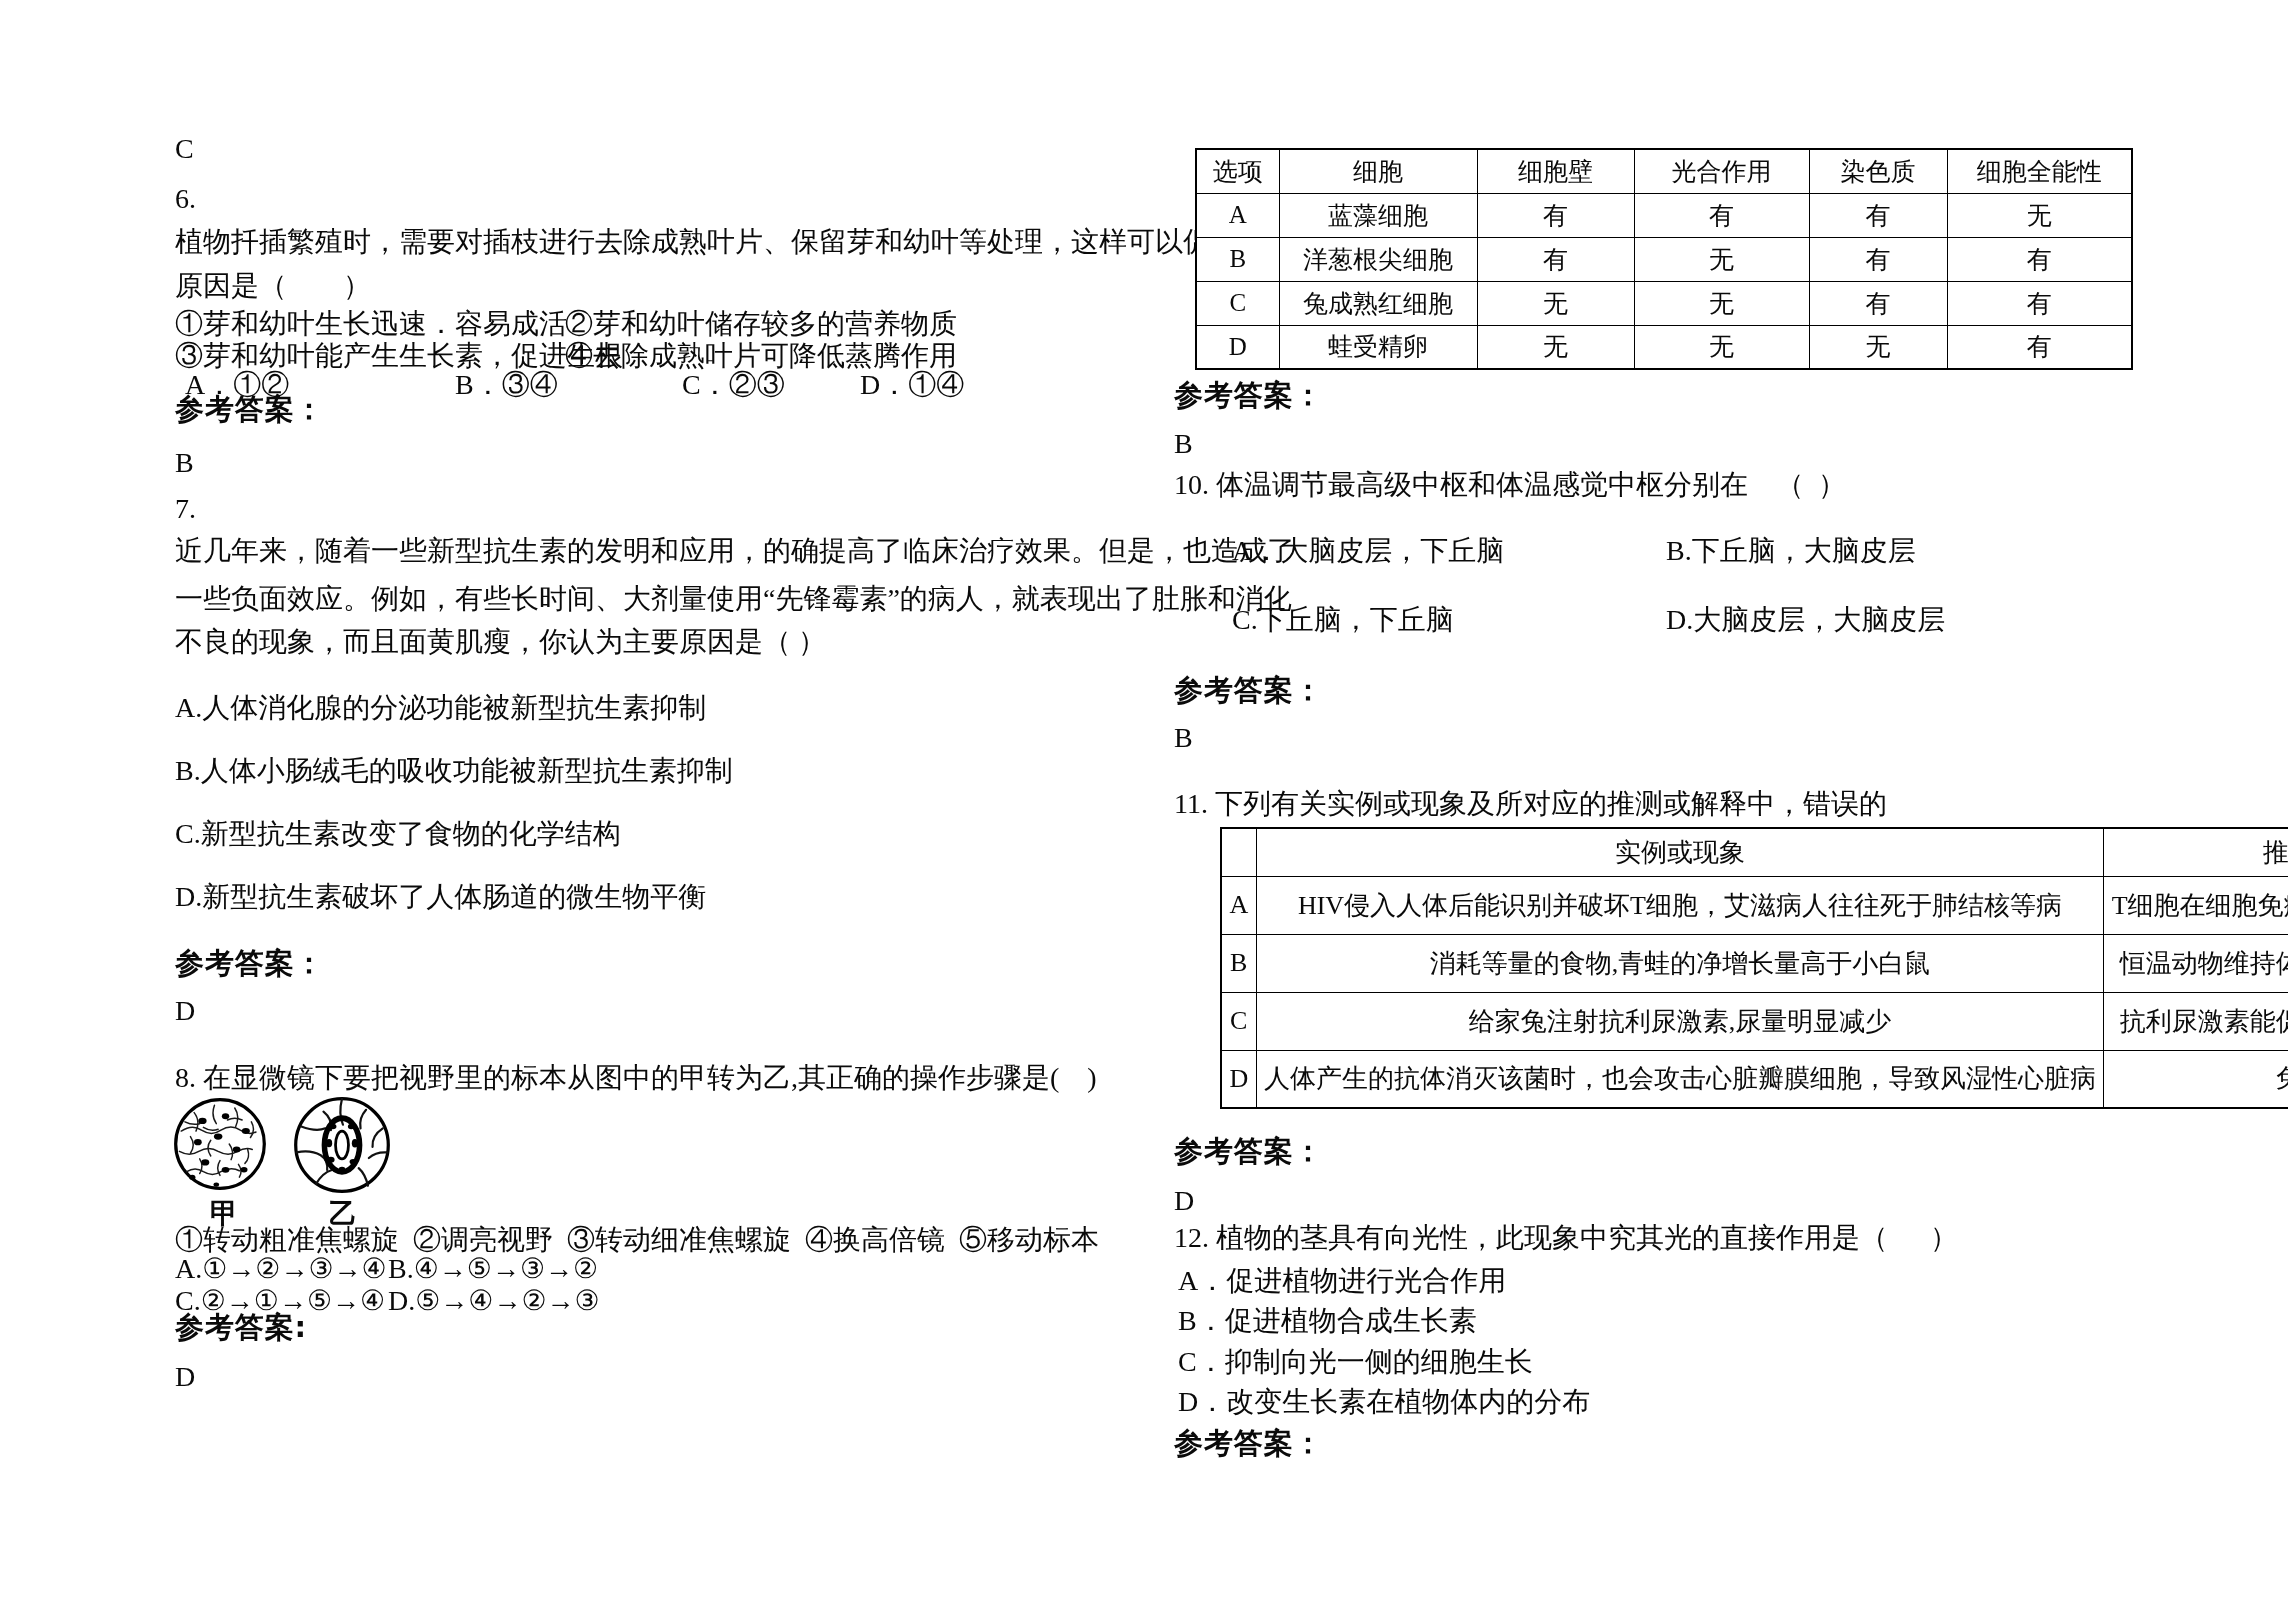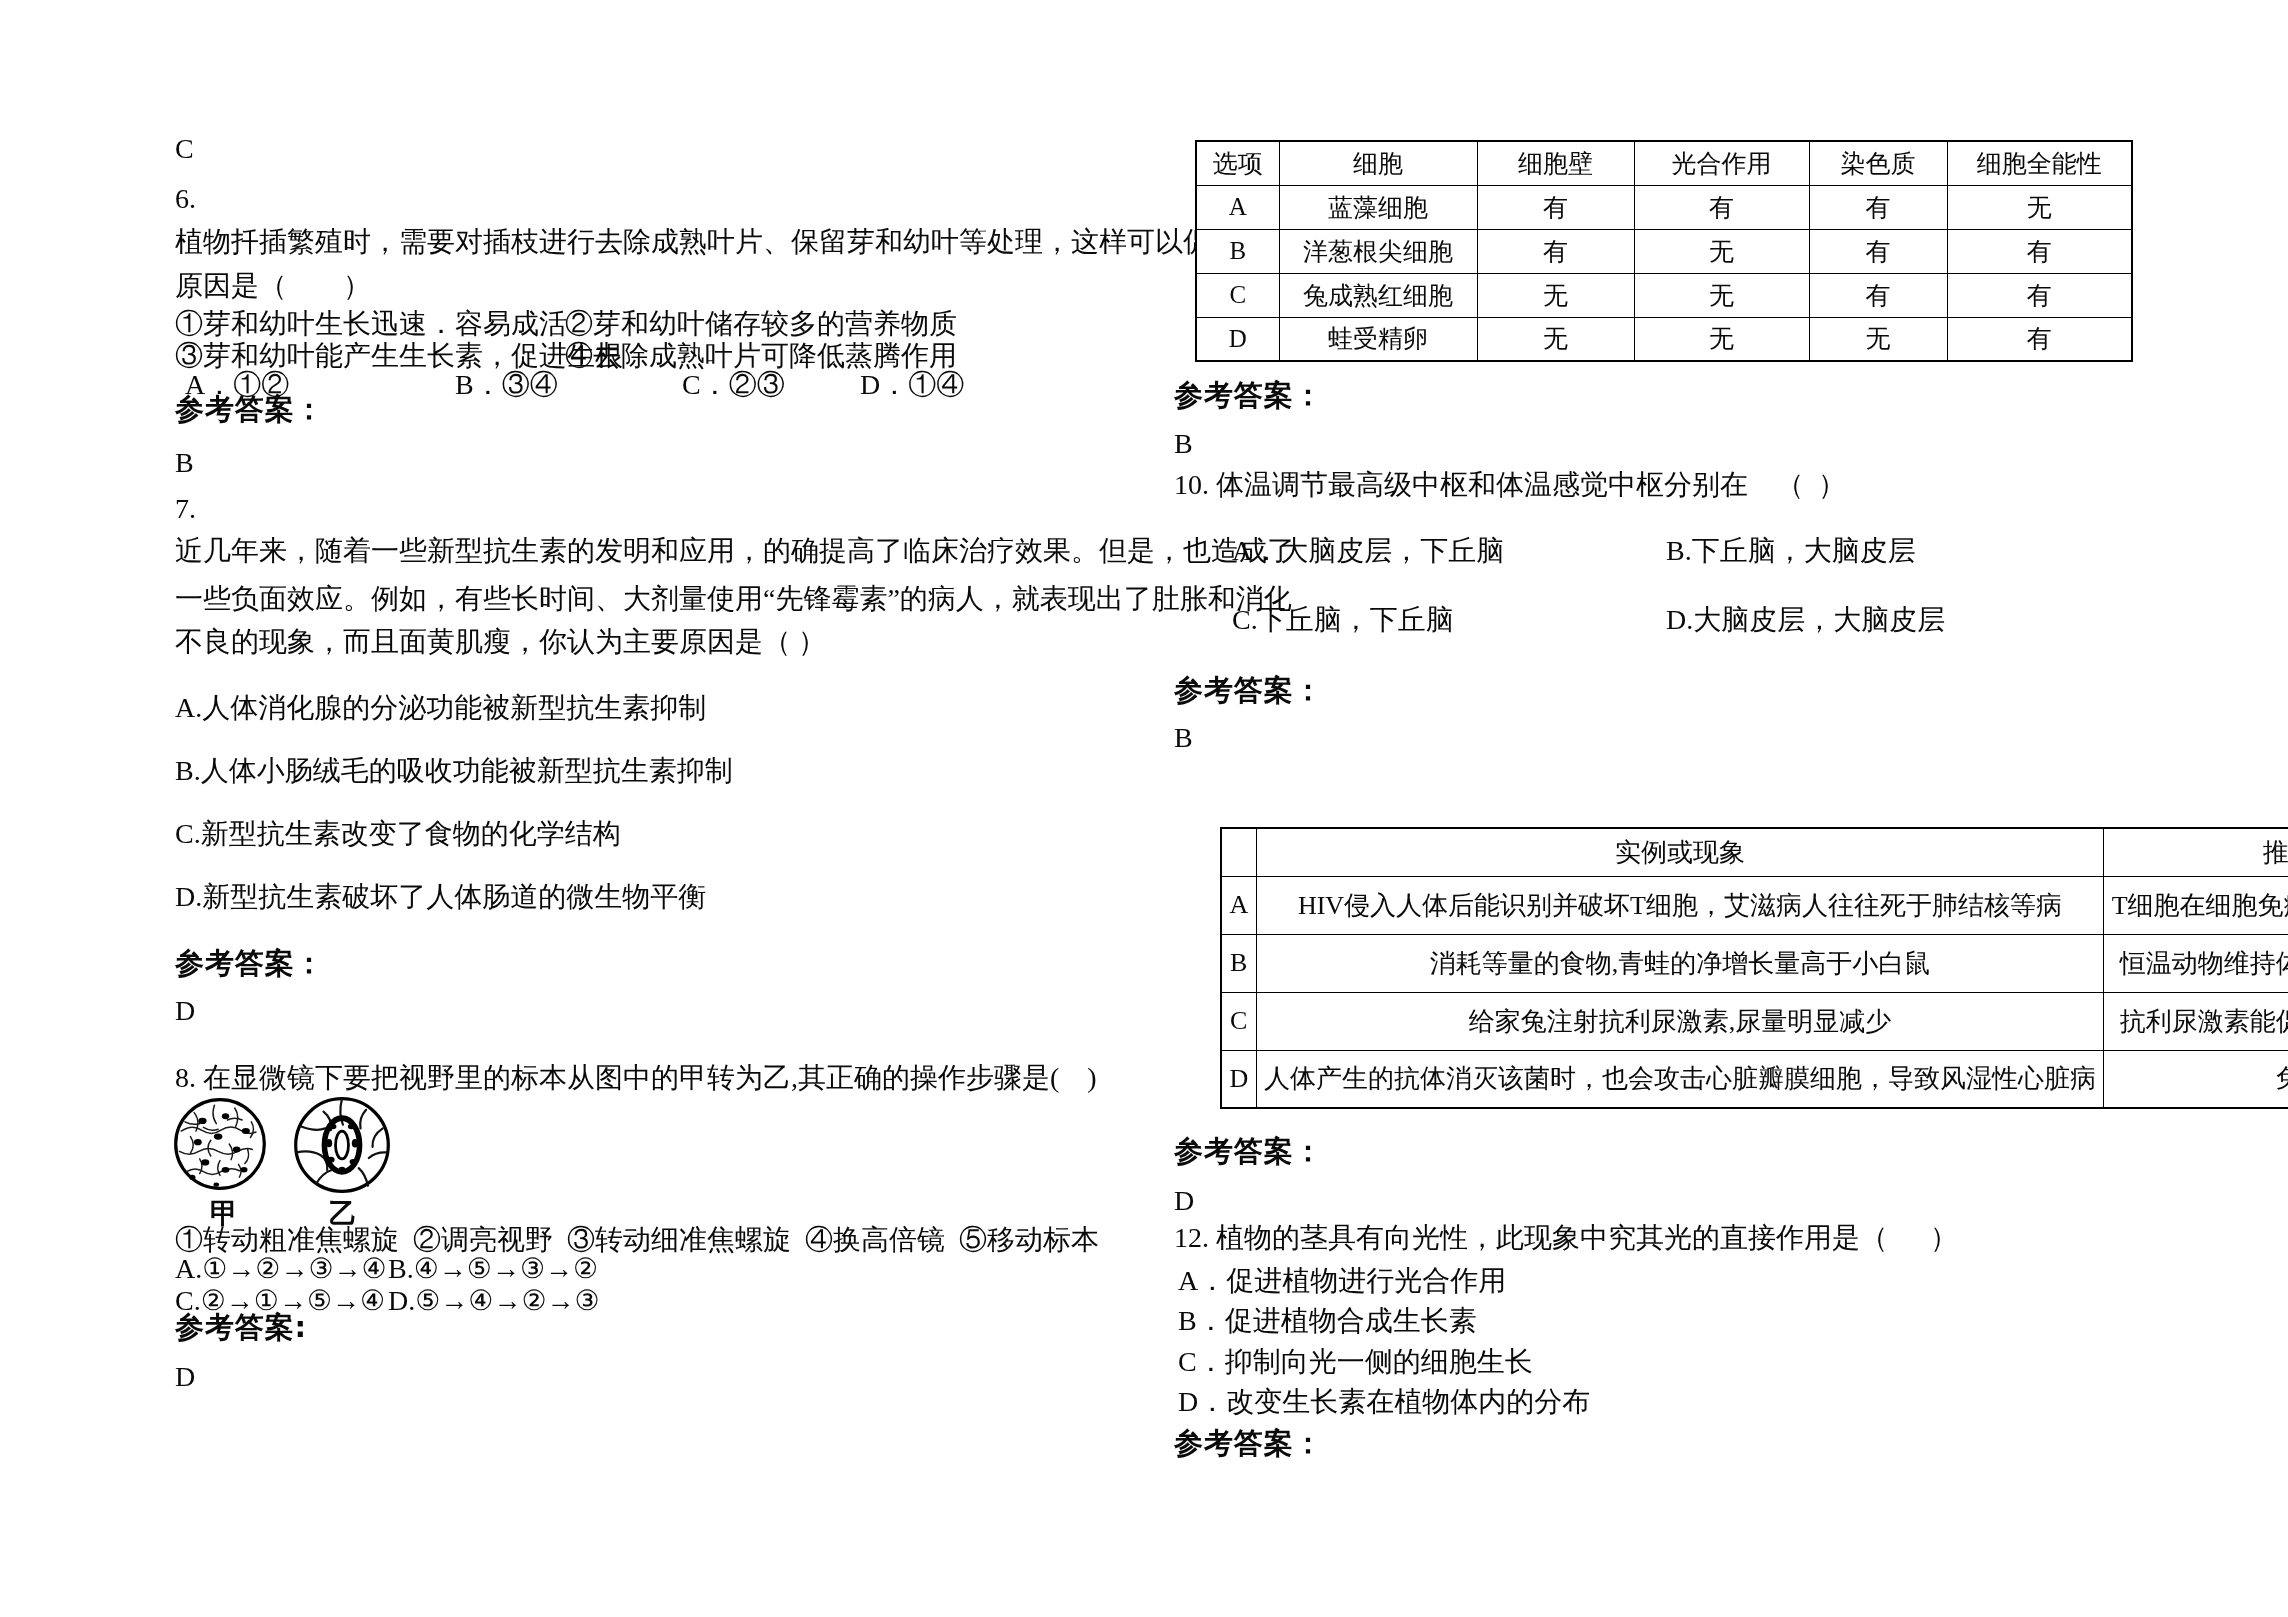--- a/index.html
+++ b/index.html
@@ -39,21 +39,21 @@
   table.tbl td{
     border:1.8px solid #000;
     font-size:25px;
     text-align:center;
     vertical-align:middle;
     padding:0 7.4px;
     overflow:hidden;
     white-space:pre;
     color:#0a0a0a;
   }
-  table.t9{border:2.8px solid #000;}
+  table.t9{border:2.8px solid #000;margin-top:8px;}
   table.t11{border:2.8px solid #000;}
   table.t11 td{font-size:26px;}
   td.cl{text-align:left;padding-left:14.8px;}
   .fig{position:absolute;}
 </style>
 </head>
 <body>
 
 <div class="page">
 
@@ -205,20 +205,21 @@
   <div class="t" style="left:1174px;top:426px">B</div>
 
   <div class="t" style="left:1174px;top:467px">10. 体温调节最高级中枢和体温感觉中枢分别在    （  ）</div>
   <div class="t" style="left:1232px;top:533px">A．大脑皮层，下丘脑</div>
   <div class="t" style="left:1666px;top:533px">B.下丘脑，大脑皮层</div>
   <div class="t" style="left:1232px;top:602px">C.下丘脑，下丘脑</div>
   <div class="t" style="left:1666px;top:602px">D.大脑皮层，大脑皮层</div>
   <div class="t ref" style="left:1174px;top:672px">参考答案：</div>
   <div class="t" style="left:1174px;top:720px">B</div>
 
+  <div class="t" style="left:1174px;top:786px">11. 下列有关实例或现象及所对应的推测或解释中，错误的</div>
 
   <table class="tbl t11" style="left:1220px;top:827px">
     <colgroup>
       <col style="width:41px">
         <col style="width:703px">
         <col style="width:646px">
     </colgroup>
     <tbody>
         <tr style="height:48px">
       <td></td>

